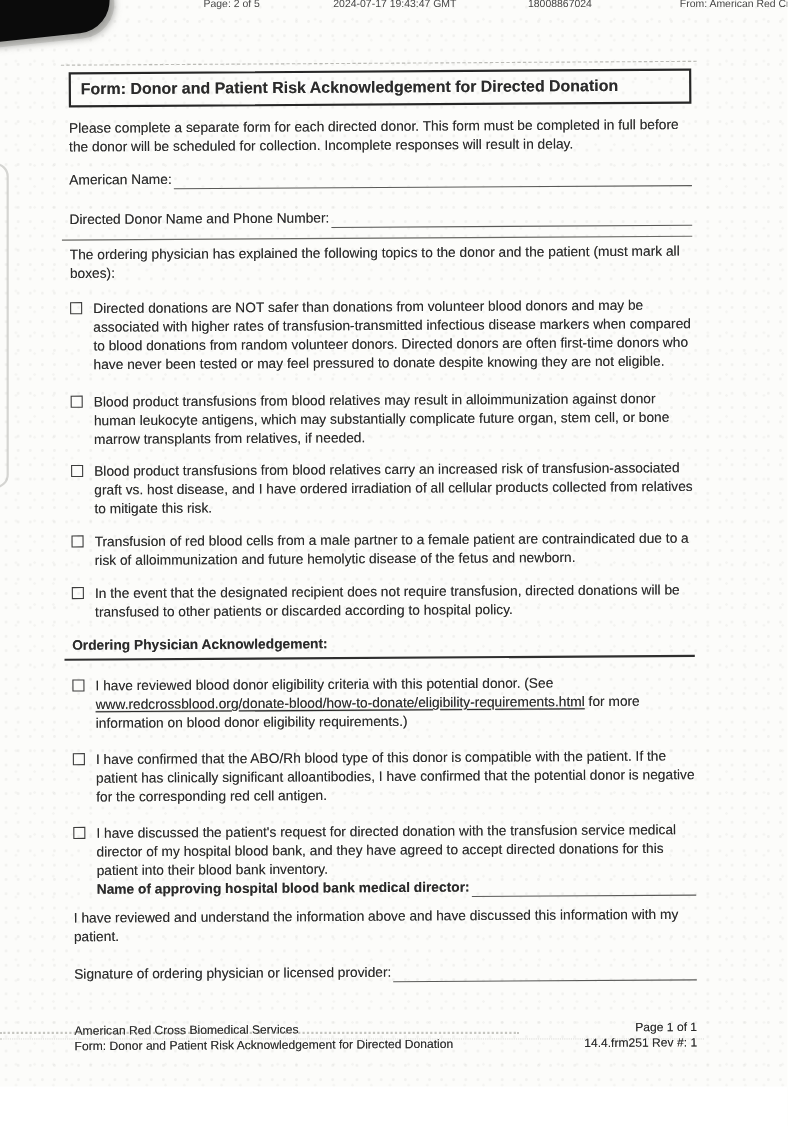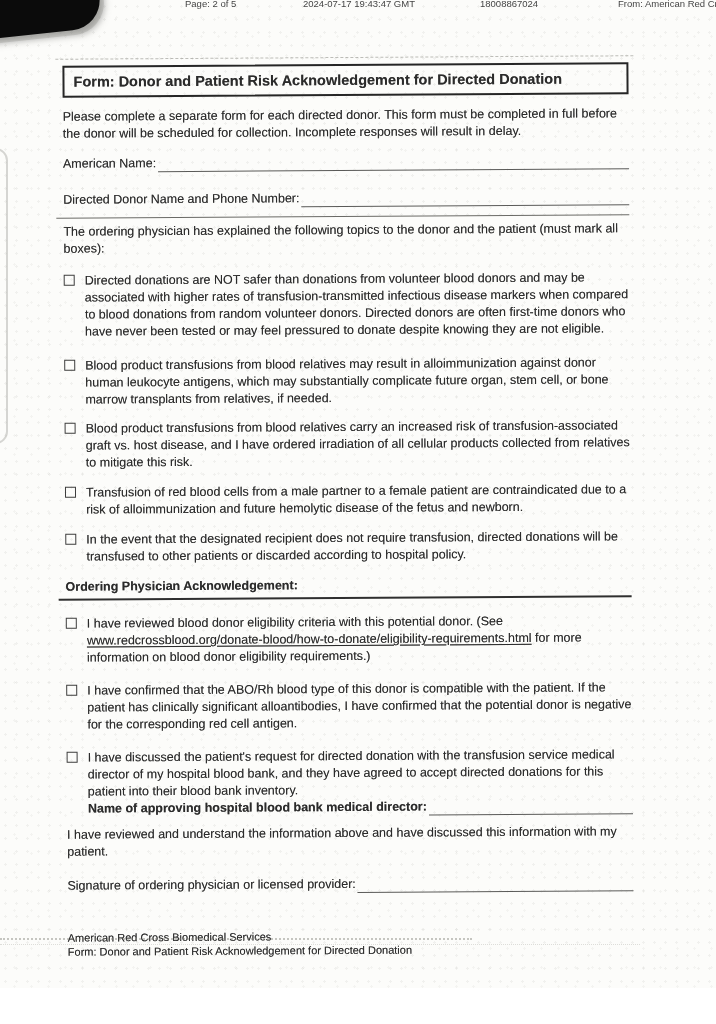--- a/index.html
+++ b/index.html
@@ -160,18 +160,22 @@
     <div class="field-row row-sig">
       <span class="lbl">Signature of ordering physician or licensed provider:</span>
       <span class="fill"></span>
     </div>
 
     <div class="footer">
       <div class="f-left">
         <div>American Red Cross Biomedical Services</div>
         <div>Form: Donor and Patient Risk Acknowledgement for Directed Donation</div>
       </div>
+      <div class="f-right">
+        <div>Page 1 of 1</div>
+        <div>14.4.frm251 Rev #: 1</div>
+      </div>
     </div>
   </div>
 
   <div class="bottom-dotted"></div>
   <div class="bottom-dotted2"></div>
 </div>
 
 </body></html>

